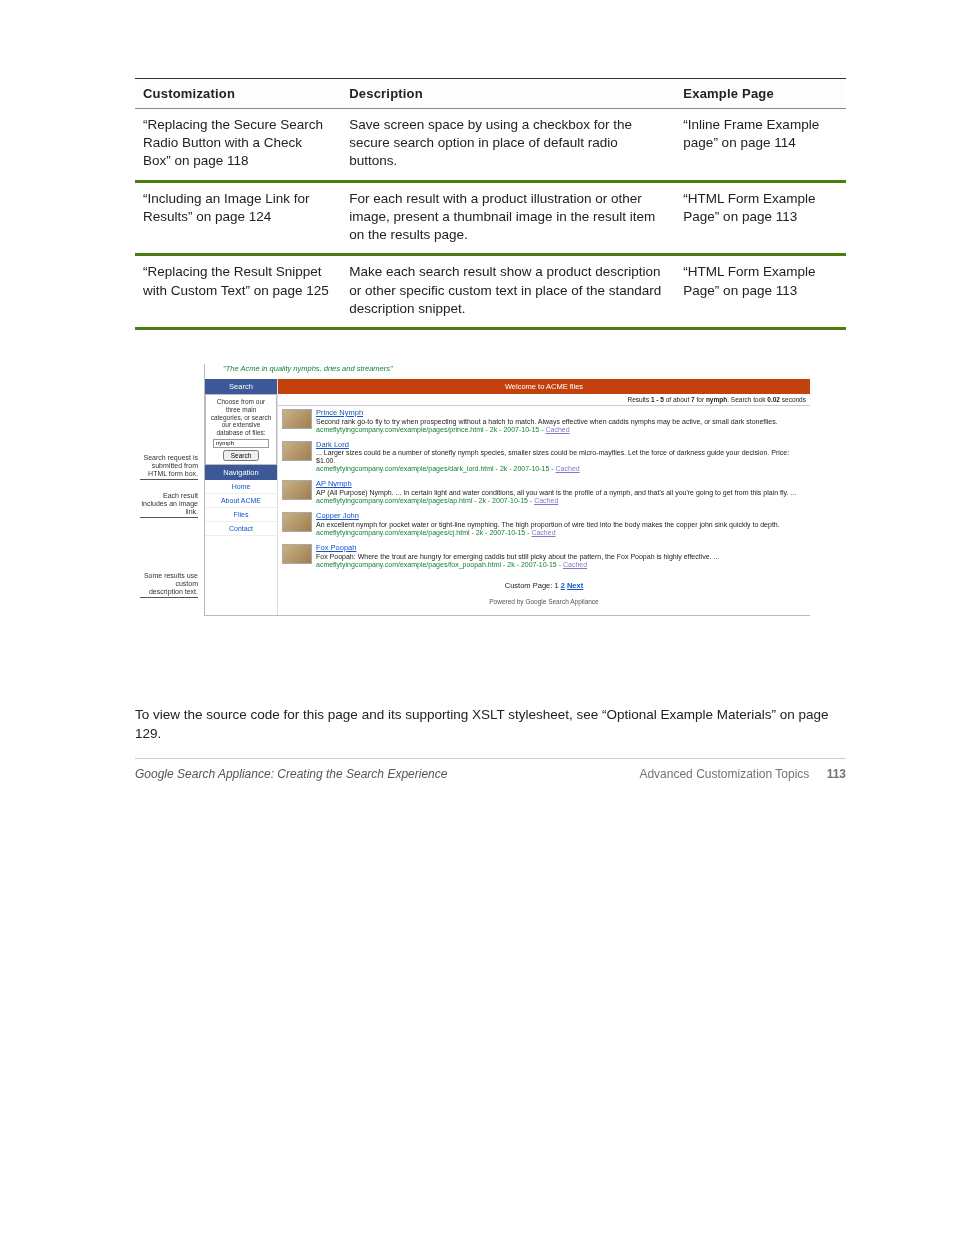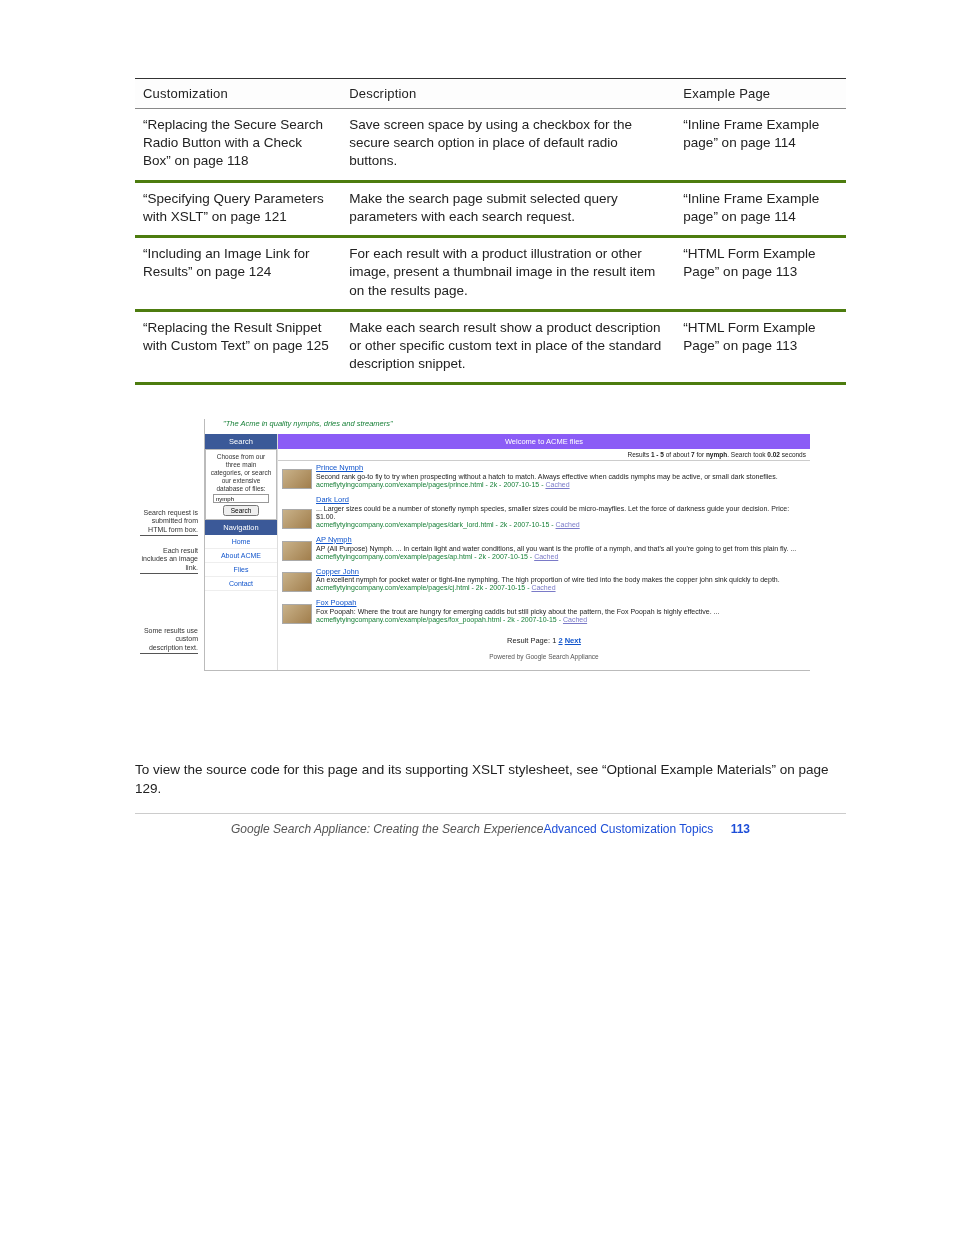--- a/index.html
+++ b/index.html
@@ -16,21 +16,21 @@
     box-sizing: border-box;
   }
   table.main-table {
     width: 100%;
     border-collapse: collapse;
     margin-bottom: 34px;
   }
   table.main-table th {
     text-align: left;
     font-family: "Segoe UI Semibold", "Helvetica Neue", Arial, sans-serif;
-    font-weight: 400;
+    font-weight: 700;
     font-size: 13px;
     border-top: 1.5px solid #333;
     border-bottom: 1px solid #888;
     padding: 7px 8px 7px 8px;
     background: #fdfdfd;
     color: #222;
     letter-spacing: 0.2px;
   }
   table.main-table td {
     vertical-align: top;
@@ -141,38 +141,38 @@
     font-size: 7px;
     text-align: center;
     padding: 3px 0;
     border-bottom: 1px solid #eee;
   }
   .fig-results {
     flex: 1;
     border-left: 1px solid #ddd;
   }
   .welcome {
-    background: #8b5cf6;
+    background: #c2410c;
     color: #fff;
     font-size: 7.5px;
     text-align: center;
     padding: 3px 0;
   }
   .stats {
     font-size: 6.5px;
     text-align: right;
     padding: 2px 4px;
     border-bottom: 1px solid #ccc;
     color: #222;
   }
   .stats b { font-weight: 700; }
   .result {
     display: flex;
     padding: 3px 4px 4px 4px;
-    align-items: flex-end;
+    align-items: flex-start;
   }
   .thumb {
     width: 28px;
     height: 18px;
     background: linear-gradient(135deg,#c9b28a 0%,#a17e4c 100%);
     margin-right: 4px;
     flex-shrink: 0;
     border: 1px solid #aaa;
   }
   .rbody {
@@ -205,25 +205,25 @@
     text-align: center;
     font-size: 6.5px;
     color: #555;
     padding: 4px 0 10px 0;
   }
   
   .pagefoot {
     border-top: 1px solid #ccc;
     padding-top: 8px;
     display: flex;
-    justify-content: center;
+    justify-content: space-between;
     font-size: 12px;
   }
   .pagefoot .fl { font-style: italic; color: #555; }
-  .pagefoot .fr { color: #1d4ed8; }
+  .pagefoot .fr { color: #737373; }
   .pagefoot .pnum { font-weight: 700; margin-left: 14px; }
 </style>
 </head>
 <body>
 
 <div class="page">
 
   <table class="main-table">
     <colgroup>
         <col class="col-c">
@@ -237,25 +237,20 @@
         <th>Example Page</th>
       </tr>
     </thead>
     <tbody>
       <tr>
         <td>“Replacing the Secure Search Radio Button with a Check Box” on page 118</td>
         <td>Save screen space by using a checkbox for the secure search option in place of default radio buttons.</td>
         <td>“Inline Frame Example page” on page 114</td>
       </tr>
       <tr>
-        <td>“Specifying Query Parameters with XSLT” on page 121</td>
-        <td>Make the search page submit selected query parameters with each search request.</td>
-        <td>“Inline Frame Example page” on page 114</td>
-      </tr>
-      <tr>
         <td>“Including an Image Link for Results” on page 124</td>
         <td>For each result with a product illustration or other image, present a thumbnail image in the result item on the results page.</td>
         <td>“HTML Form Example Page” on page 113</td>
       </tr>
       <tr>
         <td>“Replacing the Result Snippet with Custom Text” on page 125</td>
         <td>Make each search result show a product description or other specific custom text in place of the standard description snippet.</td>
         <td>“HTML Form Example Page” on page 113</td>
       </tr>
     </tbody>
@@ -332,21 +327,21 @@
               <div class="thumb"></div>
               <div class="rbody">
                 <span class="rtitle">Fox Poopah</span><br>
                 <span class="rsnip">Fox Poopah: Where the trout are hungry for emerging caddis but still picky about the pattern, the Fox Poopah is highly effective. ...</span><br>
                 <span class="rurl">acmeflytyingcompany.com/example/pages/fox_poopah.html - 2k - 2007-10-15 -</span>
                 <span class="rcached">Cached</span>
               </div>
             </div>
 
             <div class="rpager">
-              <span>Result Page:</span>
+              <span>Custom Page:</span>
               <span>1</span>
               <a>2</a>
               <a>Next</a>
             </div>
             <div class="powered">Powered by Google Search Appliance</div>
           </div>
         </div>
       </div>
     </div>
   </div>

